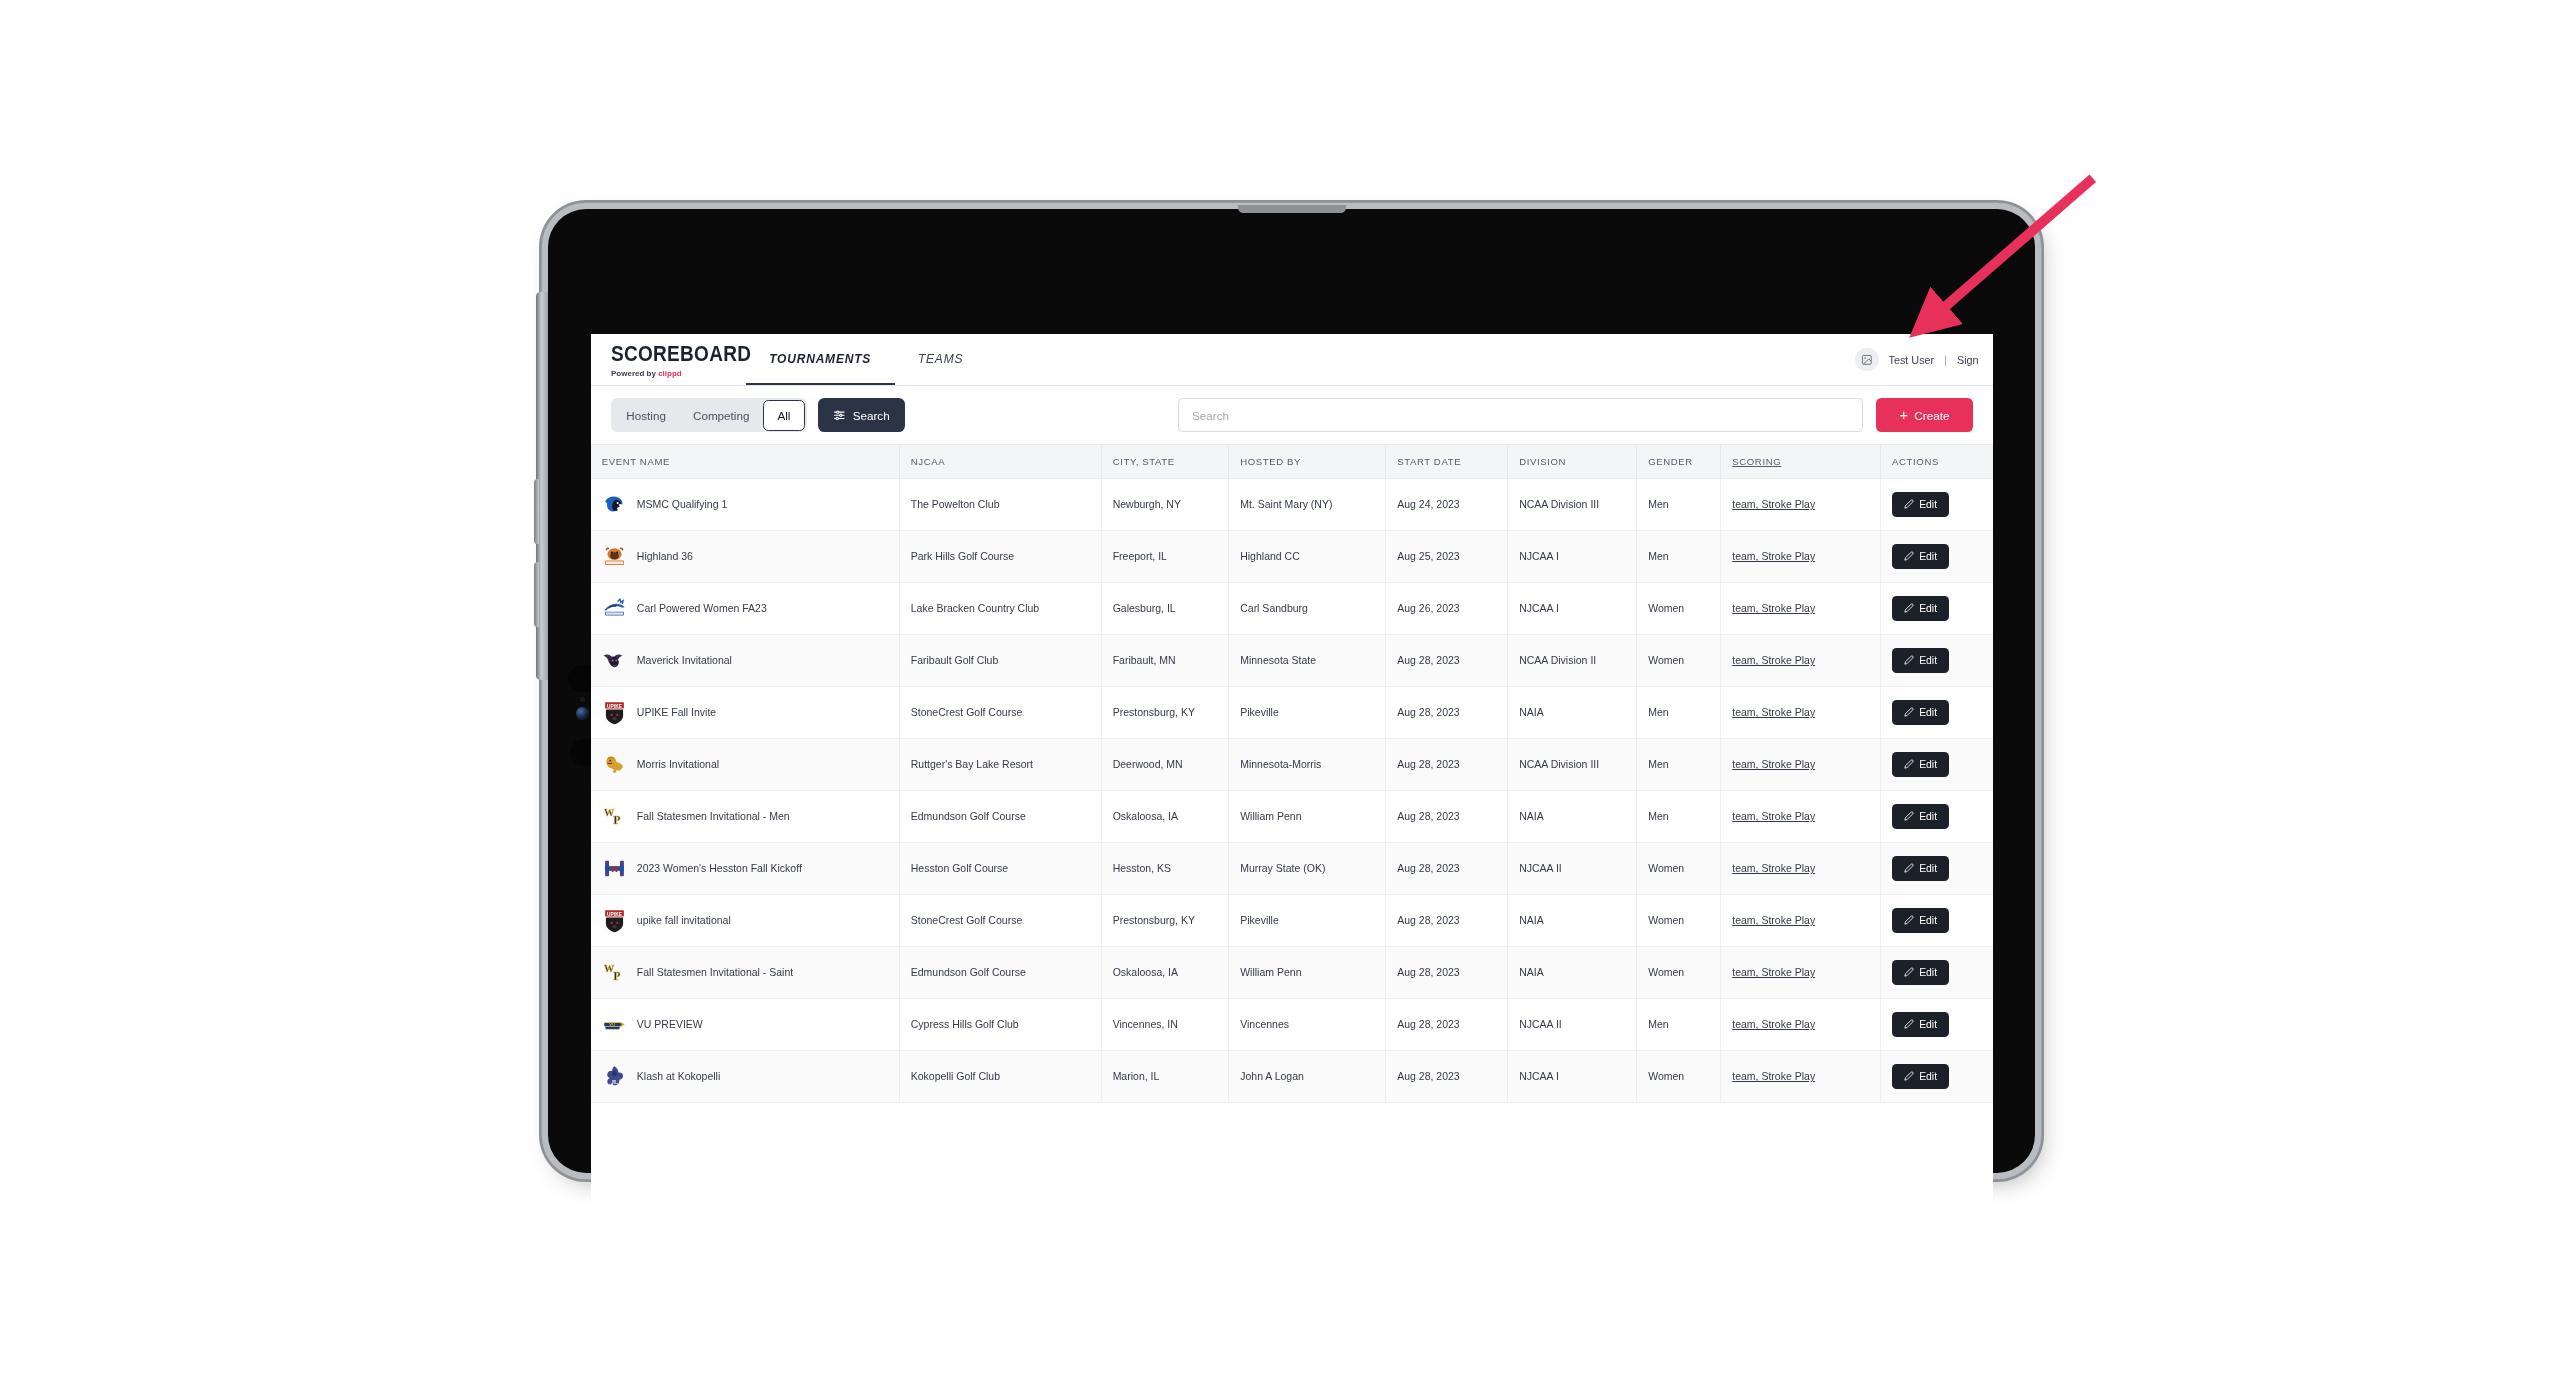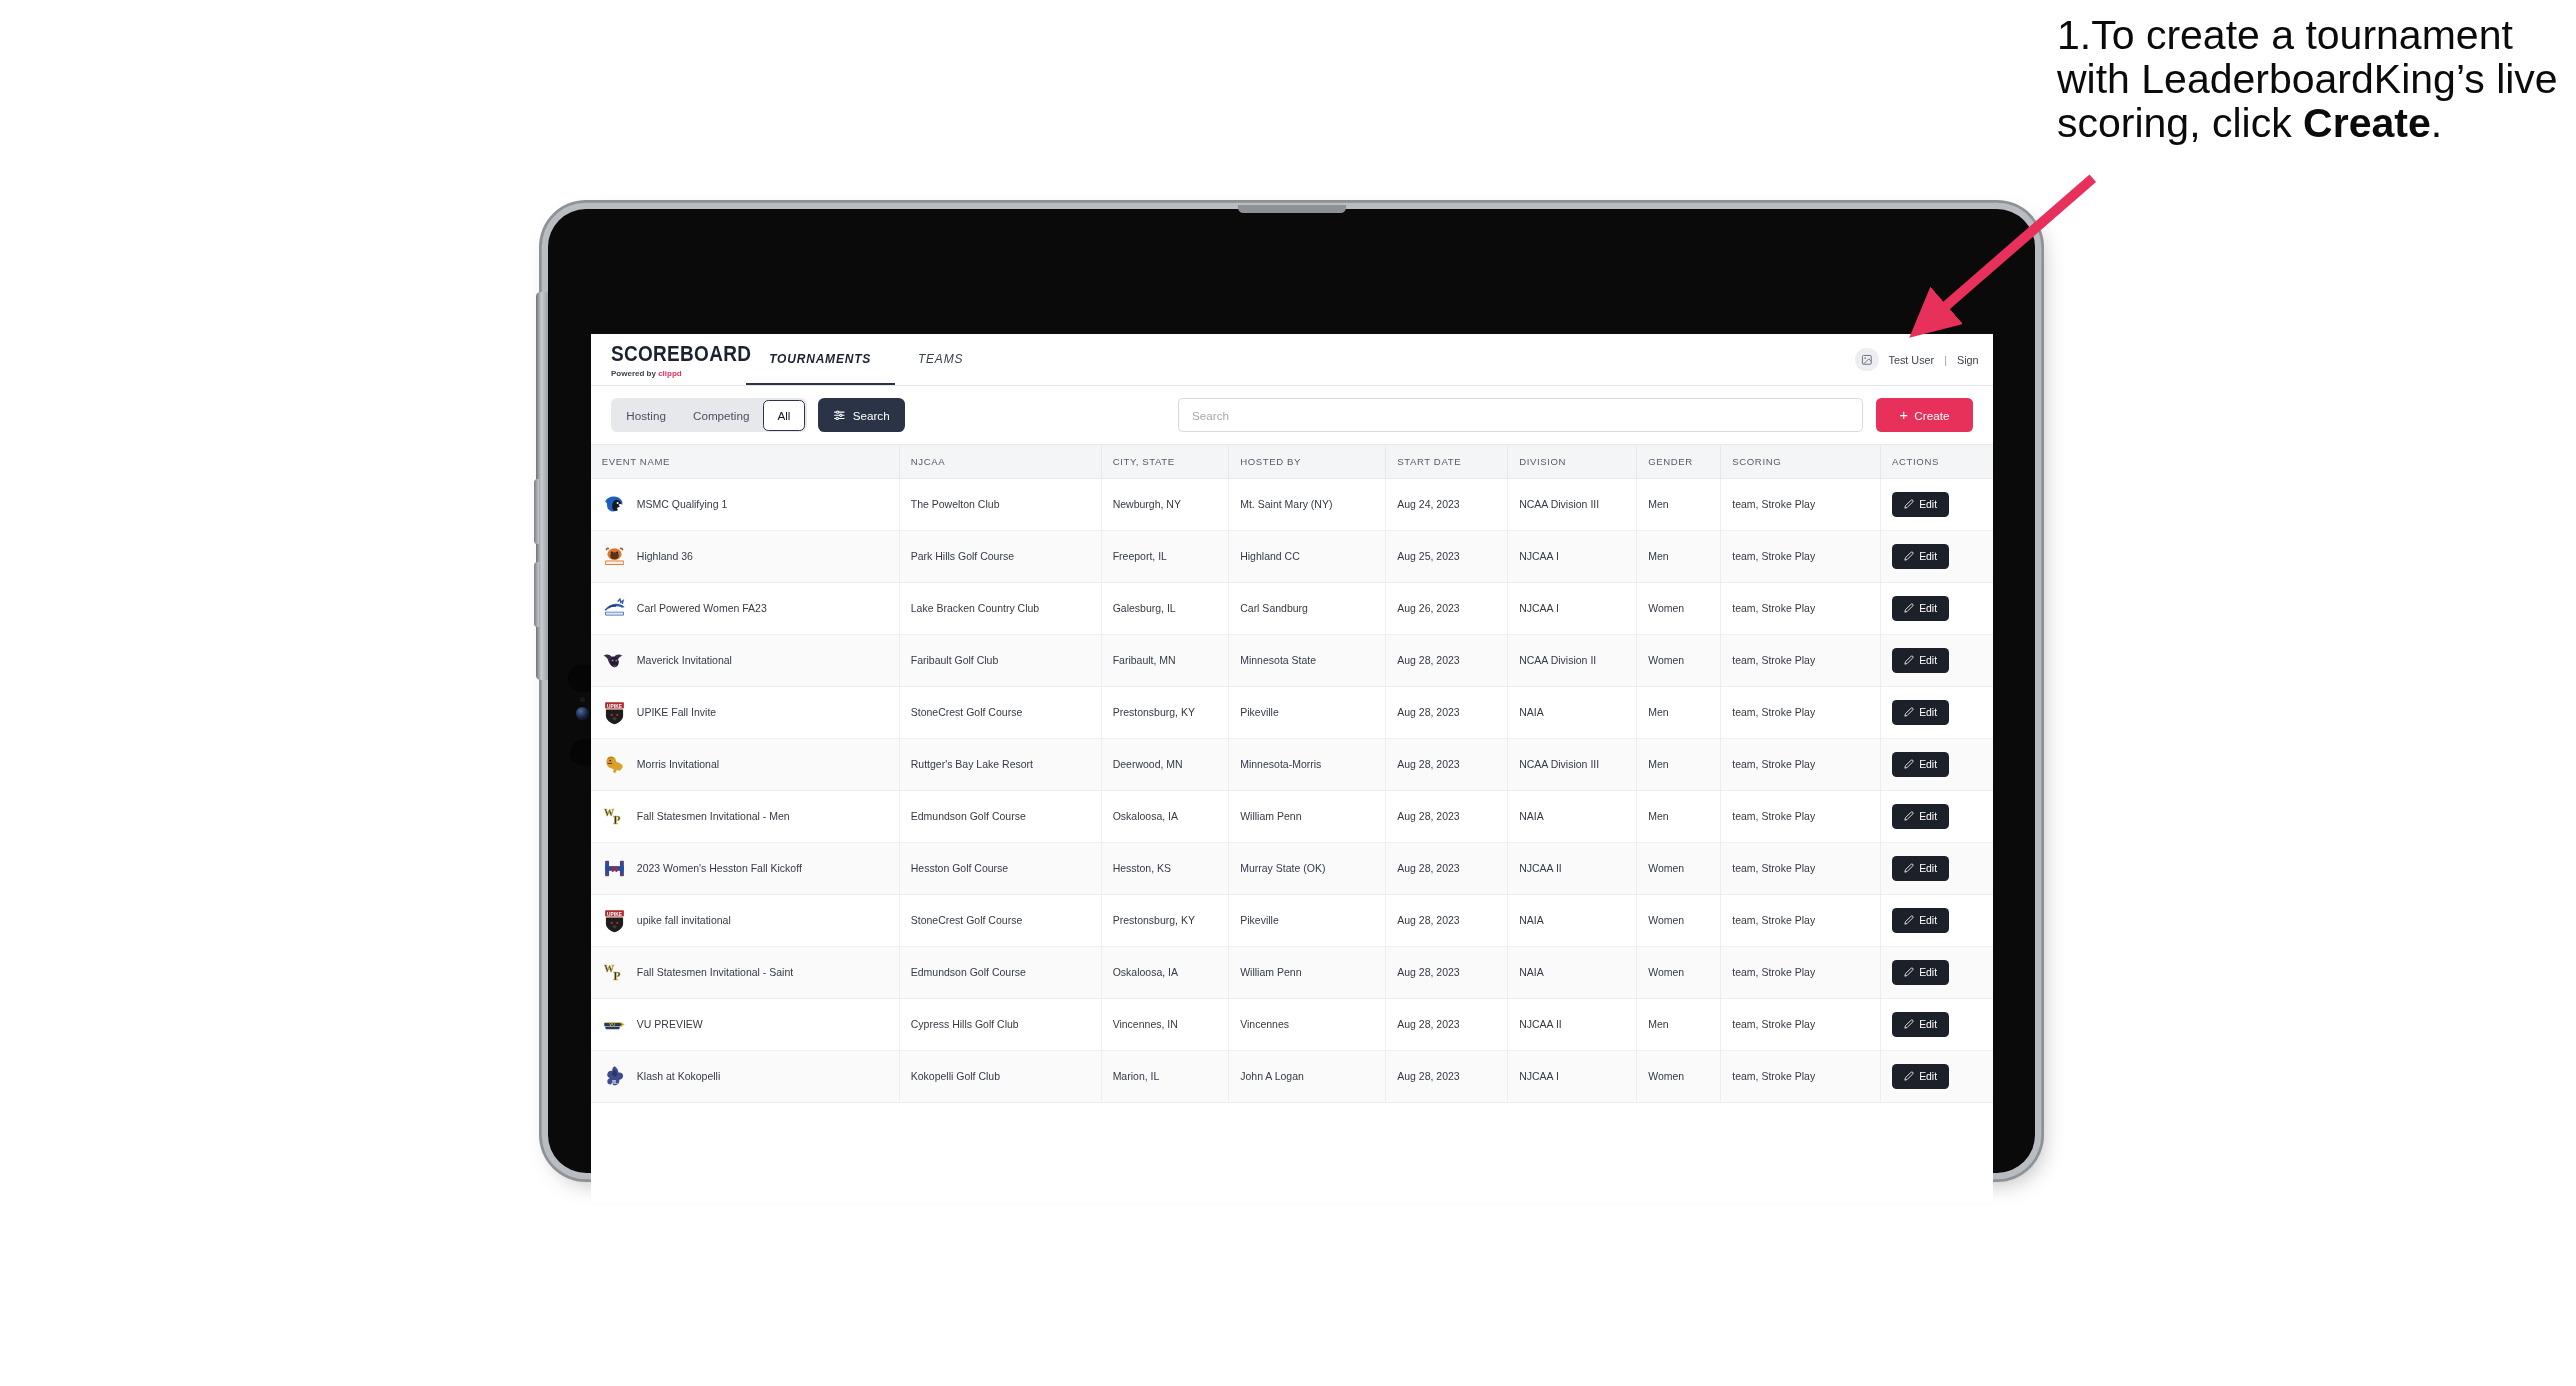--- a/index.html
+++ b/index.html
@@ -150,21 +150,21 @@
   .table tbody tr:nth-child(even) { background: #fafafb; }
   .table tbody tr:nth-child(odd)  { background: #ffffff; }
 
   .c-event   { width: 22.0%; }
   .c-venue   { width: 14.4%; }
   .c-city    { width:  9.1%; }
   .c-host    { width: 11.2%; }
   .c-date    { width:  8.7%; }
   .c-div     { width:  9.2%; }
   .c-gender  { width:  6.0%; }
-  .c-score   { width: 11.4%; }
+  .c-score   { width: 11.4%; text-decoration: underline; }
   .c-actions { width:  8.0%; }
 
   .event-cell { display: flex; align-items: center; gap: 10px; }
   .logo { width: 25px; height: 25px; flex: none; position: relative; }
   .logo svg { width: 25px; height: 25px; display: block; }
 
   .edit-btn {
     display: inline-flex; align-items: center; gap: 5.4px;
     background: #1c2029; color: #fff; border: none; border-radius: 4.5px;
     height: 25px; padding: 0 11.7px; font-size: 10.4px;
@@ -613,16 +613,15 @@
 
   <svg class="arrow" viewBox="0 0 230 200">
     <defs>
       <marker id="ah" markerWidth="5" markerHeight="5" refX="2.6" refY="2.5" orient="auto">
         <path d="M0,0 L5,2.5 L0,5 z" fill="#e8315a"></path>
       </marker>
     </defs>
     <line x1="222" y1="8" x2="38" y2="168" stroke="#e8315a" stroke-width="11" marker-end="url(#ah)"></line>
   </svg>
 
-  <div class="annotation"><span>1.To create a tournament with LeaderboardKing’s live scoring, click </span><b>Create</b><span>.</span></div>
 
 </div>
 
 
 </body></html>

